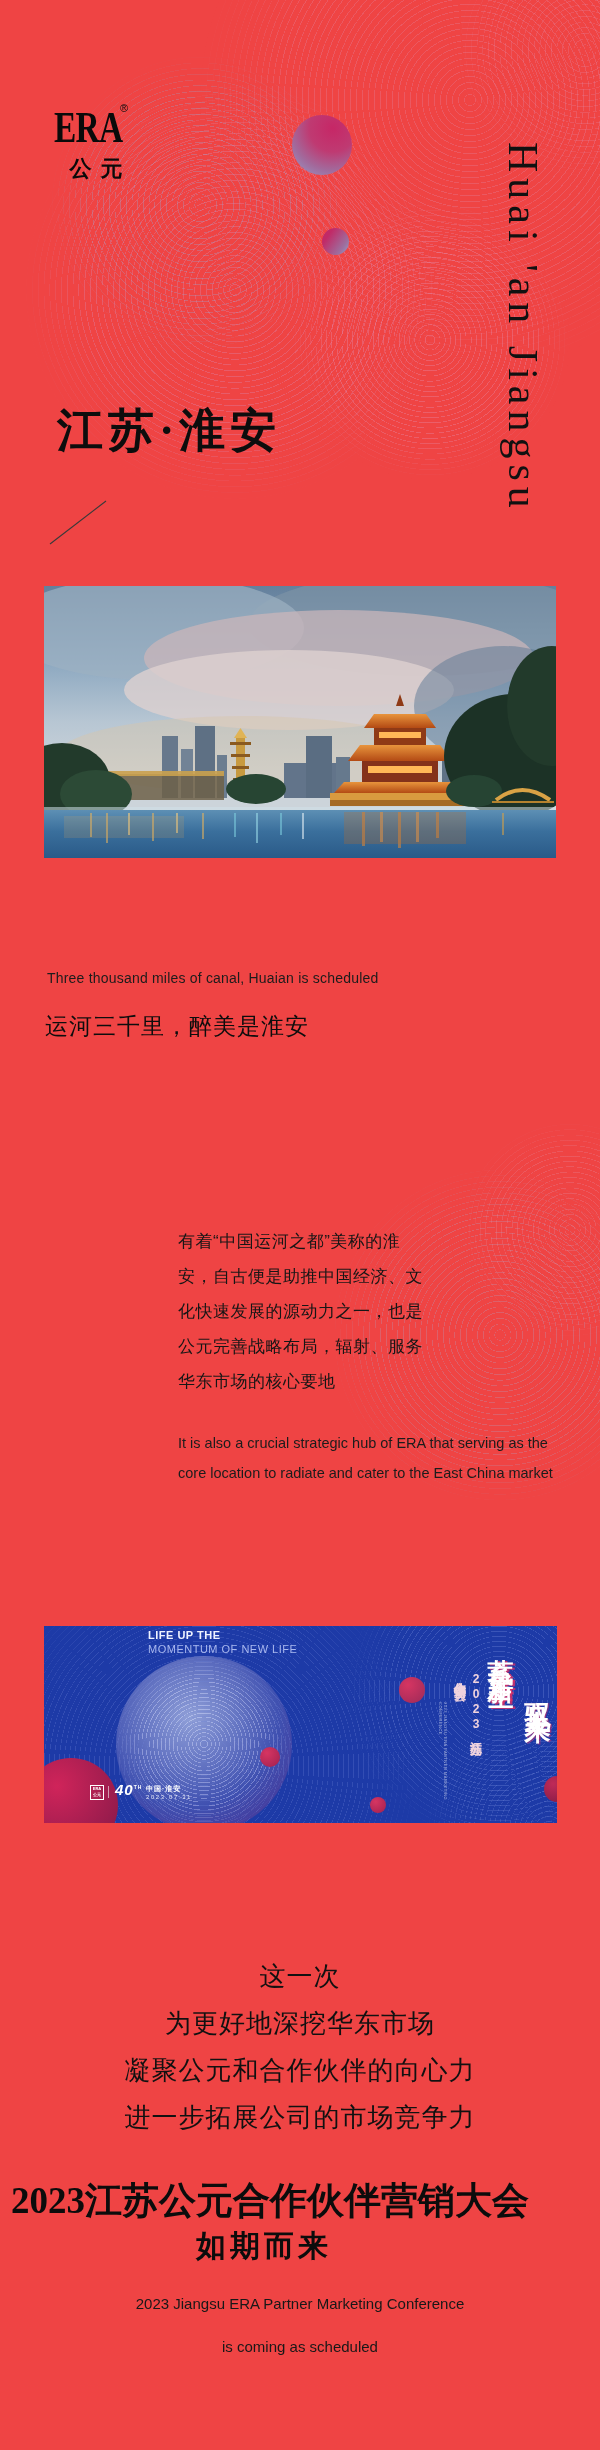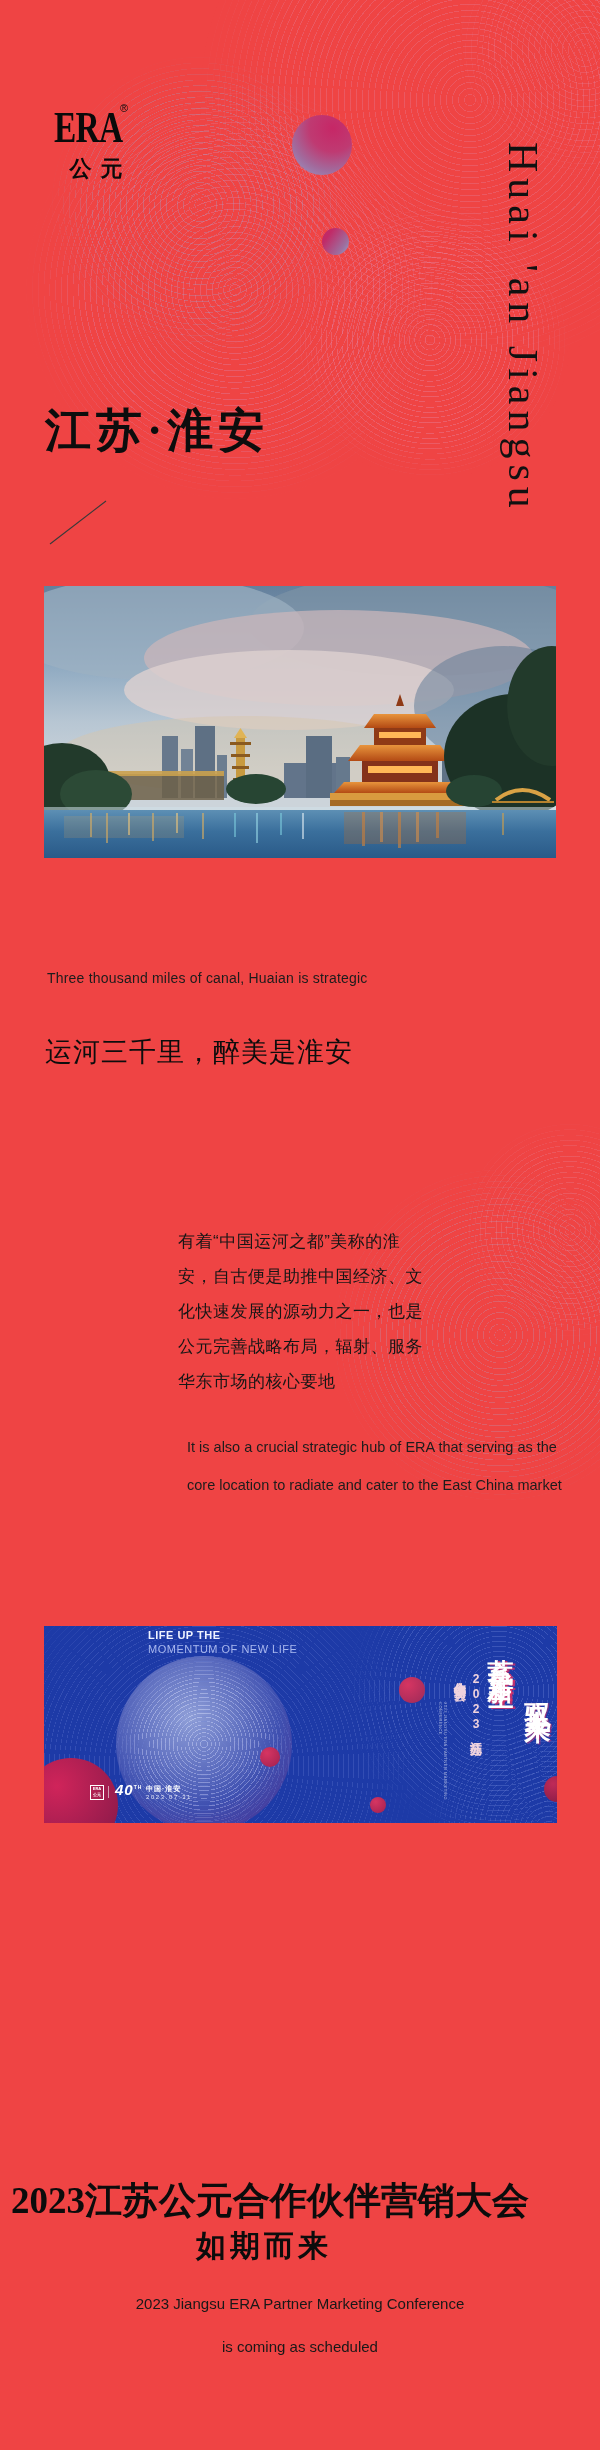--- a/index.html
+++ b/index.html
@@ -14,28 +14,28 @@
   
   .era-logo{left:54px;top:106px;text-align:center;}
   .era-logo .en{font-family:"Liberation Serif",serif;font-weight:900;font-size:44px;line-height:1;
                 letter-spacing:-1px;transform:scaleX(.76);transform-origin:0 50%;color:#0a0a0a;}
   .era-logo .reg{position:absolute;left:66px;top:-4px;font-size:11px;font-weight:400;color:#0a0a0a;}
   .era-logo .cn{font-size:22px;font-weight:700;letter-spacing:9px;margin-top:4px;margin-left:3px;color:#0a0a0a;}
   .grad-circle{position:absolute;border-radius:50%;}
   .vertical-hero{left:547px;top:142px;transform:rotate(90deg);transform-origin:0 0;
                  font-family:"Liberation Serif",serif;font-size:42px;letter-spacing:6px;
                  white-space:nowrap;color:#111;}
-  .page-title{left:45px;top:400px;font-family:"Liberation Serif",serif;font-weight:700;
+  .page-title{left:57px;top:400px;font-family:"Liberation Serif",serif;font-weight:700;
               font-size:46px;letter-spacing:5px;color:#0d0d0d;}
   
   .caption-en{left:47px;top:970px;font-size:14px;letter-spacing:.2px;color:#1c1c1c;}
-  .caption-cn{left:45px;top:1034px;font-size:27px;font-weight:500;letter-spacing:1px;color:#0d0d0d;}
+  .caption-cn{left:45px;top:1011px;font-size:23px;font-weight:500;letter-spacing:1px;color:#0d0d0d;}
   .intro-cn{left:178px;top:1224px;width:400px;font-size:17px;line-height:35px;
             letter-spacing:.5px;color:#161616;}
-  .intro-en{left:187px;top:1428px;width:400px;font-size:14.5px;line-height:38px;color:#1c1c1c;}
+  .intro-en{left:178px;top:1428px;width:400px;font-size:14.5px;line-height:30px;color:#1c1c1c;}
   
   .banner{left:44px;top:1626px;width:513px;height:197px;background:#1d3aa7;overflow:hidden;}
   .banner .slogan1{left:104px;top:3px;font-size:11px;font-weight:700;letter-spacing:.5px;color:#eef2ff;}
   .banner .slogan2{left:104px;top:17px;font-size:11px;letter-spacing:.5px;color:#a9b8ef;}
   .v-cn{writing-mode:vertical-rl;text-orientation:upright;}
   .banner .v-main{left:440px;top:13px;font-size:26px;font-weight:700;letter-spacing:8px;color:#fff;
                   text-shadow:2.5px 1px 0 rgba(219,47,103,.8);}
   .banner .v-sub{left:477px;top:56px;font-size:26px;font-weight:600;letter-spacing:5px;color:#fff;
                  text-shadow:1.5px .5px 0 rgba(219,47,103,.45);}
   .banner .v-event{left:408px;top:46px;font-size:12px;font-weight:600;letter-spacing:1px;
@@ -184,21 +184,21 @@
             <rect x="372" y="226" width="3" height="30" fill="#f0a050"></rect>
           <rect x="392" y="226" width="3" height="26" fill="#e08a38"></rect>
             <rect x="458" y="227" width="2" height="22" fill="#d9a245"></rect>
         </g>
         <rect x="300" y="226" width="122" height="32" fill="#c06a28" opacity=".28"></rect>
         <rect x="20" y="230" width="120" height="22" fill="#d8a860" opacity=".18"></rect>
       </g>
     </svg>
   </div>
 
-  <div class="abs caption-en">Three thousand miles of canal, Huaian is strategic</div>
+  <div class="abs caption-en">Three thousand miles of canal, Huaian is scheduled</div>
   <div class="abs caption-cn">运河三千里，醉美是淮安</div>
 
   <div class="rings" style="left:330px;top:1165px;width:340px;height:340px;background:repeating-radial-gradient(circle,transparent 0 5px,rgba(164,178,220,.25) 5px 5.7px);"></div>
   <div class="rings" style="left:460px;top:1120px;width:220px;height:220px;background:repeating-radial-gradient(circle,transparent 0 4.6px,rgba(226,160,190,.22) 4.6px 5.3px);"></div>
 
   <div class="abs intro-cn pre">有着“中国运河之都”美称的淮
 安，自古便是助推中国经济、文
 化快速发展的源动力之一，也是
 公元完善战略布局，辐射、服务
 华东市场的核心要地</div>
@@ -229,19 +229,23 @@
     <div class="abs era-badge">
       <div>ERA</div>
       <div>公元</div>
     </div>
     <div class="abs divider"></div>
     <div class="abs anniv"><span>40</span><sup>TH</sup></div>
     <div class="abs loc">中国·淮安</div>
     <div class="abs date">2023.07.31</div>
   </div>
 
+  <div class="abs outro pre">这一次
+为更好地深挖华东市场
+凝聚公元和合作伙伴的向心力
+进一步拓展公司的市场竞争力</div>
 
   <div class="abs closing1">2023江苏公元合作伙伴营销大会</div>
   <div class="abs closing2">如期而来</div>
   <div class="abs closing-en1">2023 Jiangsu ERA Partner Marketing Conference</div>
   <div class="abs closing-en2">is coming as scheduled</div>
 
 </div>
 
 </body></html>

